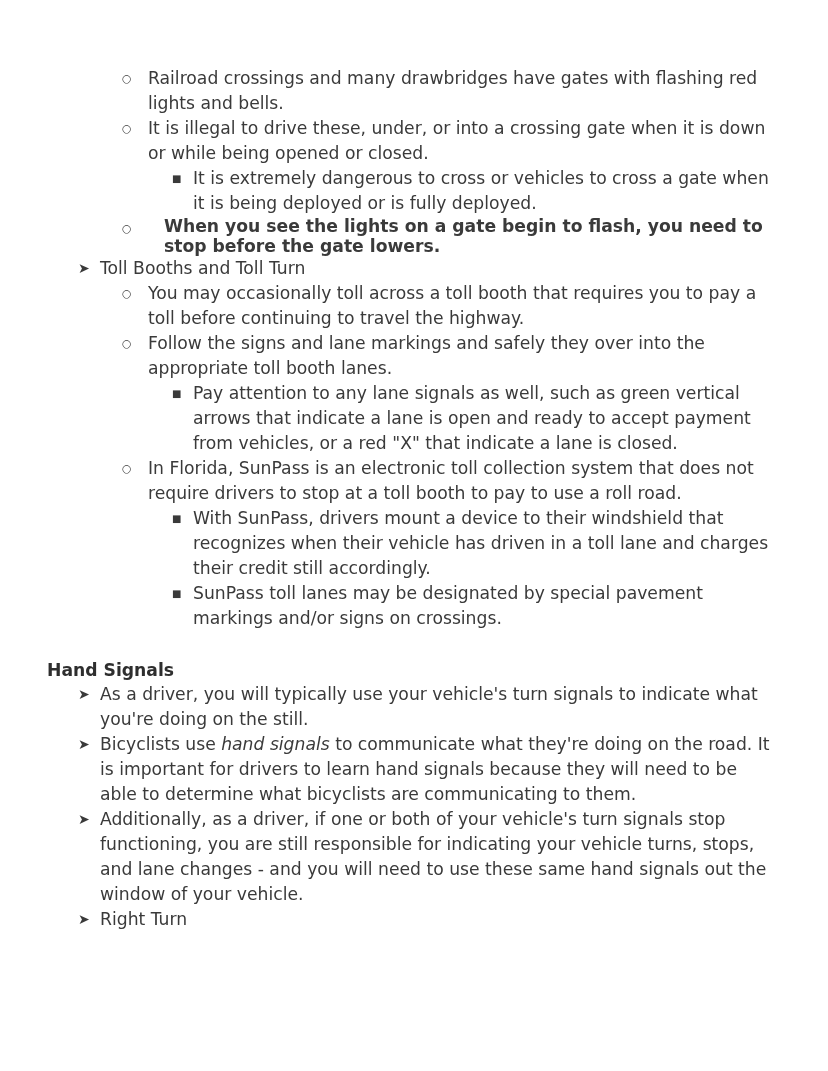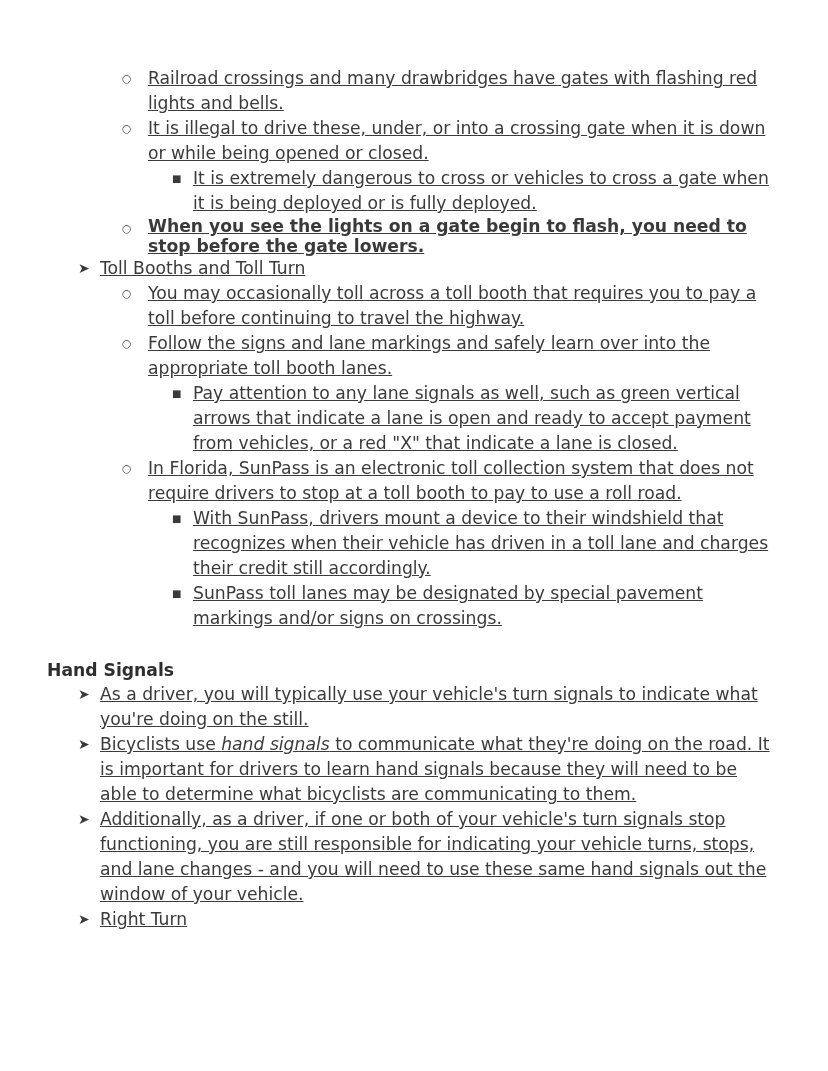--- a/index.html
+++ b/index.html
@@ -32,21 +32,20 @@
     line-height: 25px;
   }
   .row .marker {
     flex: 0 0 auto;
     text-align: left;
     color: #3a3a3a;
     user-select: none;
   }
   .row .txt {
     flex: 1 1 auto;
-    text-decoration: underline;
   }
 
   
   .lvl1 {
     margin-left: 78px;
     width: 700px;
   }
   .lvl1 > .marker {
     width: 22px;
     font-size: 14px;
@@ -72,20 +71,21 @@
   .lvl3 > .marker {
     width: 21px;
     font-size: 10px;
     line-height: 26px;
   }
 
   
   .row.bold .txt {
     font-weight: 700;
     line-height: 20px;
+    margin-left: 16px;
   }
   .row.bold {
     line-height: 20px;
   }
 
   
   .section-heading {
     margin-left: 47px;
     font-size: 17.2px;
     font-weight: 700;
@@ -140,21 +140,21 @@
       <span class="txt">Toll Booths and Toll Turn</span>
     </div>
 
     <div class="row lvl2">
       <span class="marker">○</span>
       <span class="txt">You may occasionally toll across a toll booth that requires you to pay a toll before continuing to travel the highway.</span>
     </div>
 
     <div class="row lvl2">
       <span class="marker">○</span>
-      <span class="txt">Follow the signs and lane markings and safely learn over into the appropriate toll booth lanes.</span>
+      <span class="txt">Follow the signs and lane markings and safely they over into the appropriate toll booth lanes.</span>
     </div>
 
     <div class="row lvl3">
       <span class="marker">■</span>
       <span class="txt">Pay attention to any lane signals as well, such as green vertical arrows that indicate a lane is open and ready to accept payment from vehicles, or a red "X" that indicate a lane is closed.</span>
     </div>
 
     <div class="row lvl2">
       <span class="marker">○</span>
       <span class="txt">In Florida, SunPass is an electronic toll collection system that does not require drivers to stop at a toll booth to pay to use a roll road.</span>

